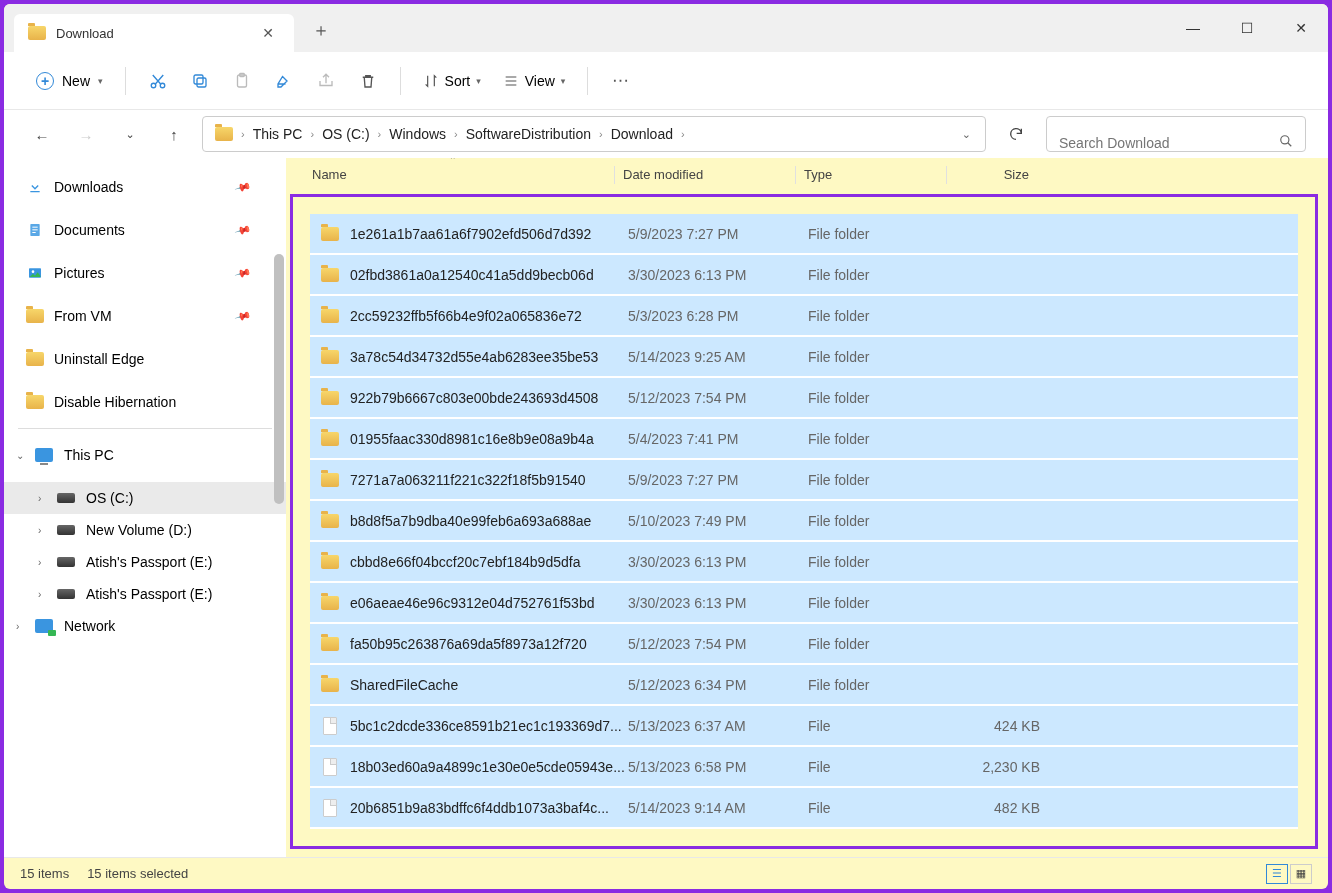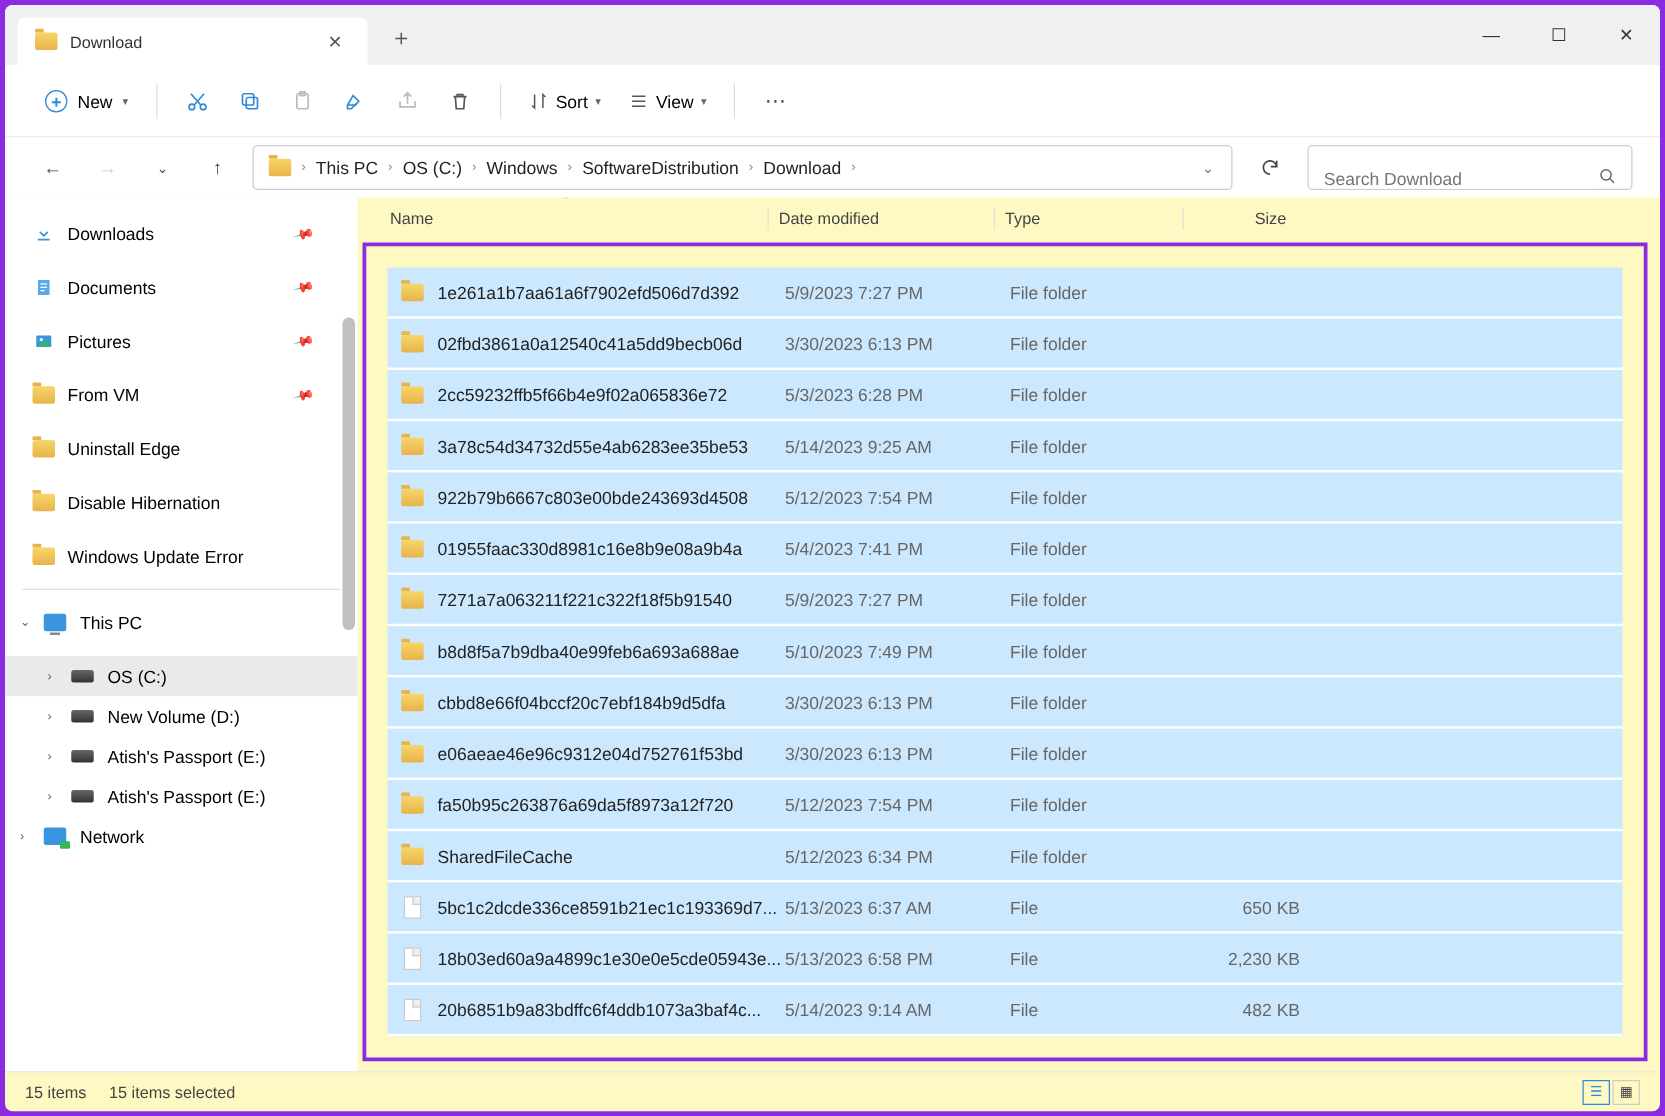--- a/index.html
+++ b/index.html
@@ -260,26 +260,20 @@
                 <span class="folder-small"></span>
               </span>
                  <span>Uninstall Edge</span>
                  </div>
             <div class="sidebar-item">
               <span class="quick-icon">
                 <span class="folder-small"></span>
               </span>
                  <span>Disable Hibernation</span>
                  </div>
-            <div class="sidebar-item">
-              <span class="quick-icon">
-                <span class="folder-small"></span>
-              </span>
-                 <span>Windows Update Error</span>
-                 </div>
           </div>
         <div class="tree-divider"></div>
         <div class="treerow">
           <span class="tree-chevron">⌄</span>
           <span class="tree-icon">
               <span class="pc-icon"></span>
             </span>
           <span>This PC</span>
         </div>
         <div id="drive-tree">
@@ -453,21 +447,21 @@
                  <span class="ftype">File folder</span>
                  <span class="fsize"></span>
               </div>
               <div class="filerow">
                 <span class="file-icon">
                   <span class="file-ico"></span>
                 </span>
                  <span class="fname">5bc1c2dcde336ce8591b21ec1c193369d7...</span>
                  <span class="fdate">5/13/2023 6:37 AM</span>
                  <span class="ftype">File</span>
-                 <span class="fsize">650 KB</span>
+                 <span class="fsize">424 KB</span>
               </div>
               <div class="filerow">
                 <span class="file-icon">
                   <span class="file-ico"></span>
                 </span>
                  <span class="fname">18b03ed60a9a4899c1e30e0e5cde05943e...</span>
                  <span class="fdate">5/13/2023 6:58 PM</span>
                  <span class="ftype">File</span>
                  <span class="fsize">2,230 KB</span>
               </div>

